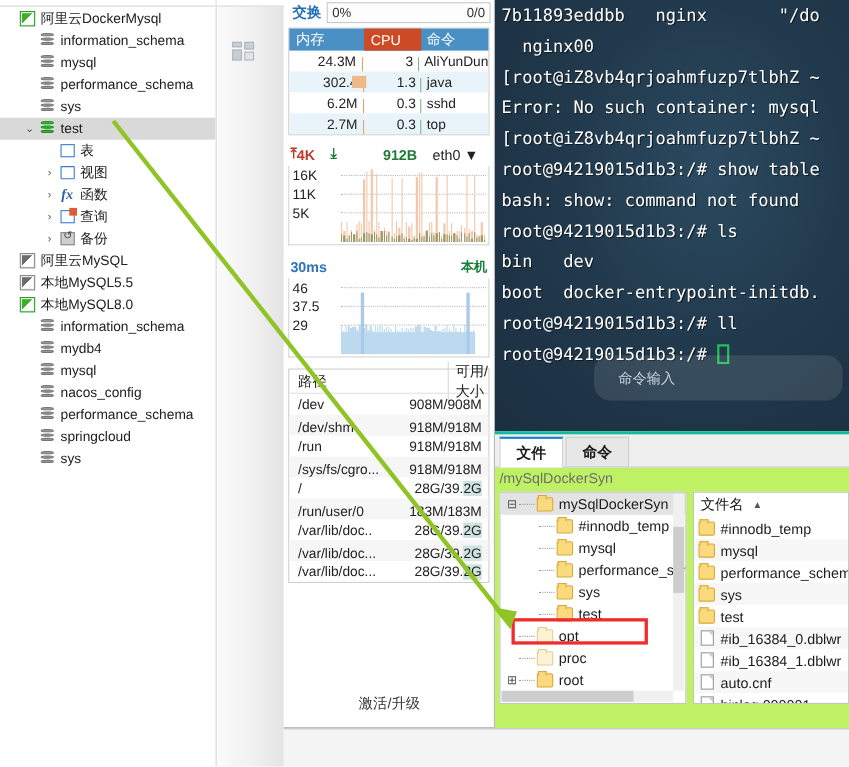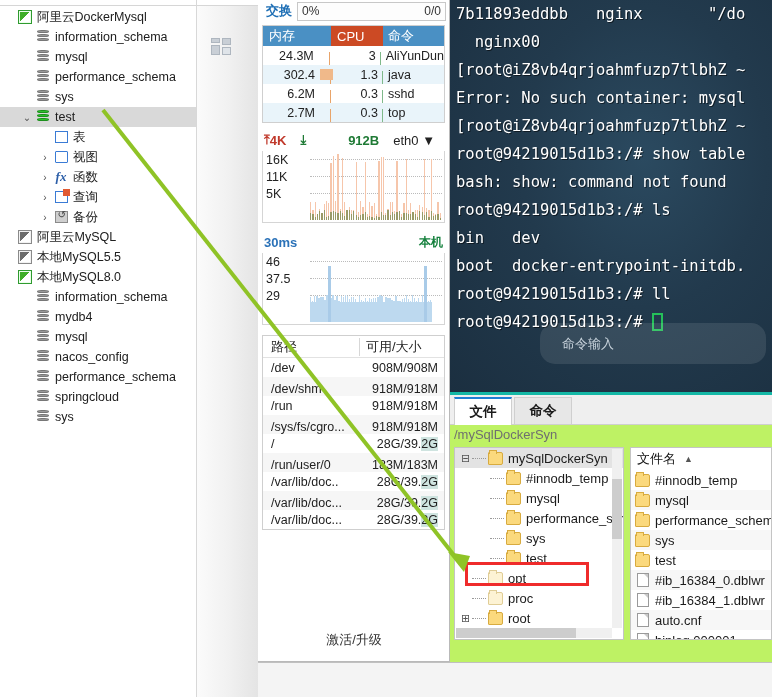--- a/index.html
+++ b/index.html
@@ -84,21 +84,21 @@
   .swap-box { flex:1; display:flex; justify-content:space-between; align-items:center;
      border:1px solid #c8c8c8; background:#fdfdfd; height:19px; padding:0 4px; font-size:12px; color:#333; }
 
   .proc-table { margin:3px 4px 0 4px; border:1px solid #cfcfcf; }
   .proc-head { display:flex; height:20px; align-items:center; background:#4a90c4; color:#fff; font-size:13px; }
   .proc-head .c1 { width:68px; padding-left:6px; }
   .proc-head .c2 { width:52px; background:#cc4a24; height:20px; display:flex; align-items:center; padding-left:6px; }
   .proc-head .c3 { flex:1; padding-left:5px; }
   .proc-row { display:flex; height:19px; align-items:center; font-size:12.5px; color:#222; }
   .proc-row.alt { background:#e9f4fa; }
-  .proc-row .c1 { width:68px; text-align:right; padding-right:16px; position:relative; }
+  .proc-row .c1 { width:68px; text-align:right; padding-right:6px; position:relative; }
   .proc-row .c1::after { content:""; position:absolute; right:0; top:3px; width:1px; height:13px; background:#e8a46a; }
   .proc-row .c2 { width:52px; text-align:right; padding-right:5px; position:relative; }
   .proc-row .c2::after { content:""; position:absolute; right:0; top:3px; width:1px; height:13px; background:#7fb98a; }
   .proc-row .c3 { flex:1; padding-left:5px; }
   .memchip { display:inline-block; width:13px; height:11px; background:#f0b98a; vertical-align:-1px; margin-left:1px;}
 
   .net-head { display:flex; align-items:center; height:22px; padding:0 6px; margin-top:6px; font-size:13px; font-weight:bold;}
   .up { color:#c0392b; } .down { color:#1f7a35;margin-left:42px; }
   .iface { color:#222; margin-left:14px; font-weight:normal; font-size:13px;}
   .chartbox { margin:0 4px; border:1px solid #d5d5d5; border-top:none; position:relative; height:72px; background:#fff; }
@@ -106,21 +106,21 @@
   .plot { position:absolute; left:47px; right:2px; top:2px; bottom:2px; overflow:hidden; }
   .gl { position:absolute; left:0; right:0; height:0; border-top:1px dotted #bbb; }
 
   .lat-head { display:flex; align-items:center; justify-content:space-between; height:22px; padding:0 6px; margin-top:8px; }
   .lat-ms { color:#2b72b8; font-size:13px; font-weight:bold; }
   .lat-host { color:#15803d; font-size:12px; font-weight:bold; }
 
   .disk-table { margin:10px 4px 0 4px; border:1px solid #cfcfcf; }
   .disk-head { display:flex; height:22px; align-items:center; font-size:13px; color:#222; border-bottom:1px solid #e2e2e2;}
   .disk-head .p { width:96px; padding-left:8px; }
-  .disk-head .v { flex:1; padding-left:6px; border-left:1px solid #d7d7d7; }
+  .disk-head .v { flex:1; padding-left:6px; border-left:1px solid #d7d7d7;margin-left:48px; }
   .disk-row { display:flex; height:19px; align-items:center; font-size:12.5px; color:#222; }
   .disk-row.alt { background:#f6f6f6;align-items:flex-end; }
   .disk-row .p { width:96px; padding-left:8px; white-space:nowrap; overflow:hidden;}
   .disk-row .v { flex:1; text-align:right; padding-right:6px; white-space:nowrap; }
   .disk-row .v em { font-style:normal; background:#cfe4e0; }
   #activate { position:absolute; left:0; bottom:12px; width:192px; text-align:center; font-size:13px; color:#333; }
 
   
   #terminal {
     position:absolute; left:450px; top:0; width:322px; height:392px;

